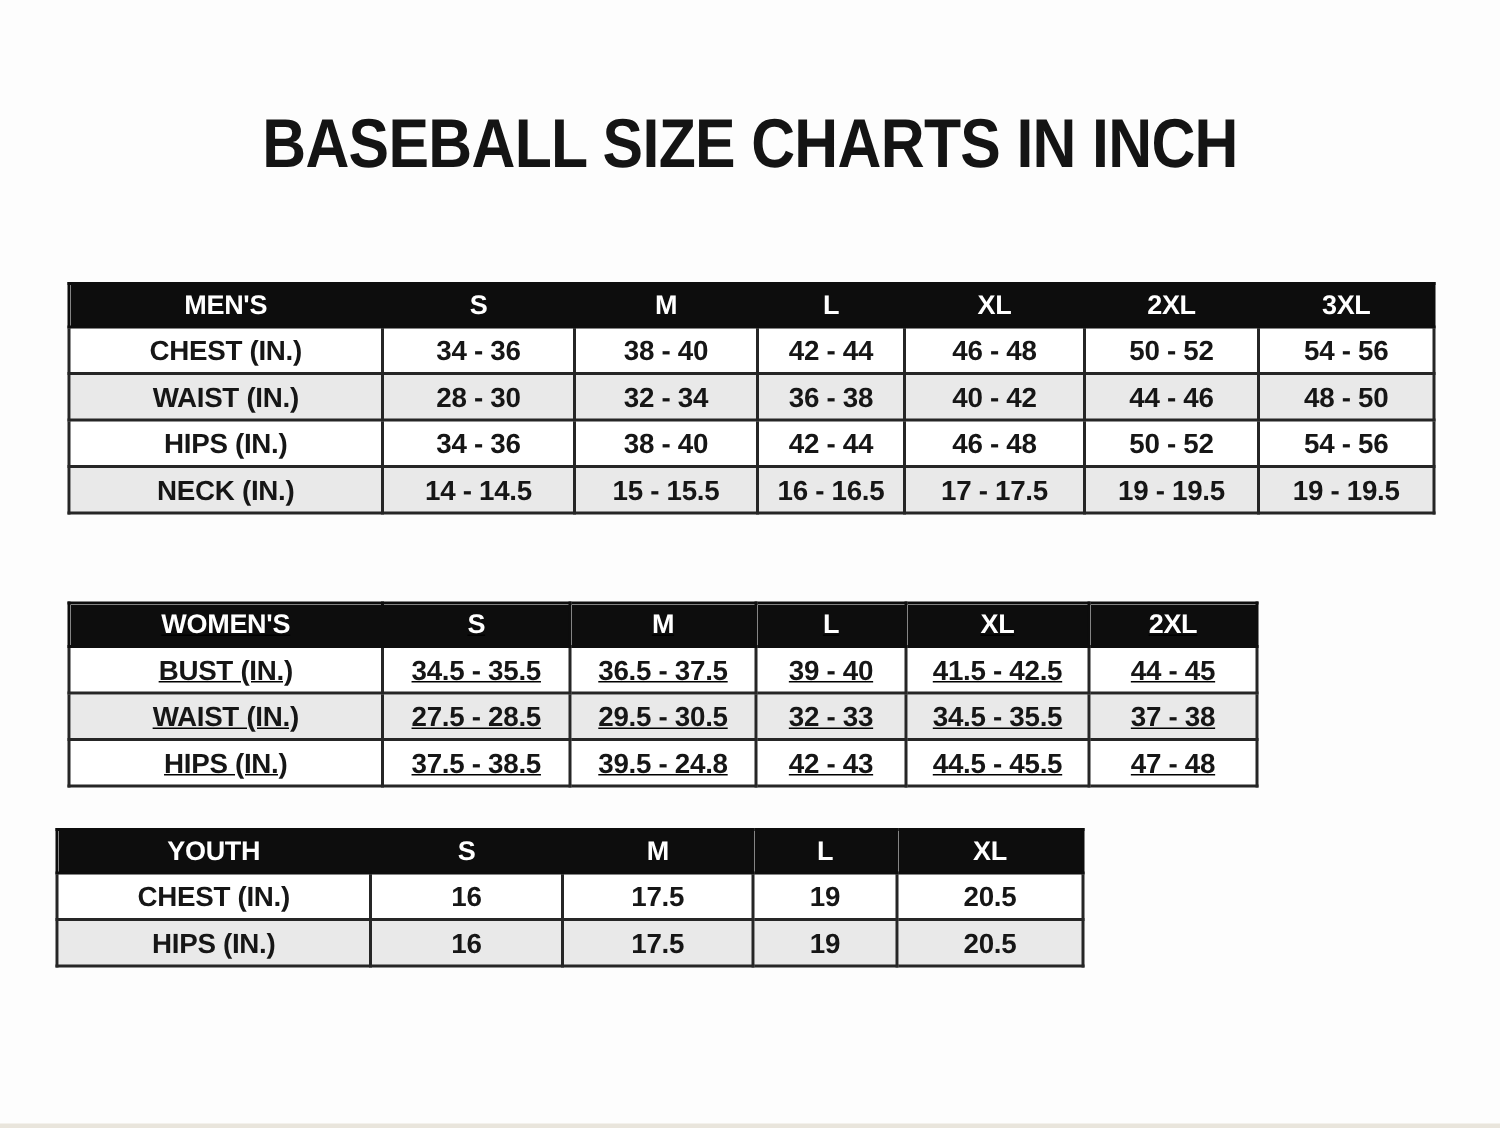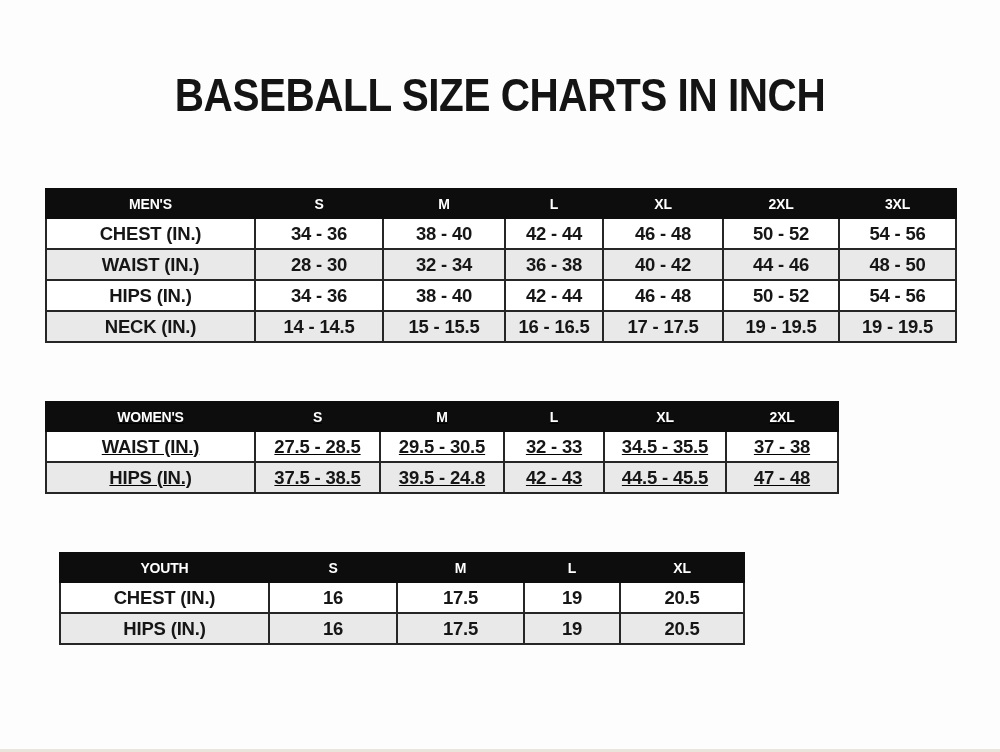--- a/index.html
+++ b/index.html
@@ -44,28 +44,28 @@
     letter-spacing: -0.2px;
     color: #161616;
     height: 29px;
     overflow: hidden;
     white-space: nowrap;
   }
   .size-table thead th {
     background: #0d0d0d;
     color: #ffffff;
     border-color: #0d0d0d;
-    font-size: 14px;
+    font-size: 18px;
     height: 27px;
   }
   .size-table tbody tr:nth-child(odd) > * { background: #ffffff; }
   .size-table tbody tr:nth-child(even) > * { background: #e9e9e9; }
   #mens-table   { left: 45px; top: 188px; }
   #womens-table { left: 45px; top: 401px; text-decoration: underline; }
-  #youth-table  { left: 59px; top: 552px; }
+  #youth-table  { left: 37px; top: 552px; }
   .bottom-edge-artifact {
     position: absolute;
     left: 0;
     bottom: 0;
     width: 1000px;
     height: 3px;
     background: #e9e5dc;
   }
 </style>
 </head>
@@ -150,20 +150,28 @@
           <th>WOMEN'S</th>
           <th>S</th>
           <th>M</th>
           <th>L</th>
           <th>XL</th>
           <th>2XL</th>
         </tr>
       </thead>
       <tbody>
         <tr>
+          <th>BUST (IN.)</th>
+          <td>34.5 - 35.5</td>
+          <td>36.5 - 37.5</td>
+          <td>39 - 40</td>
+          <td>41.5 - 42.5</td>
+          <td>44 - 45</td>
+        </tr>
+        <tr>
           <th>WAIST (IN.)</th>
           <td>27.5 - 28.5</td>
           <td>29.5 - 30.5</td>
           <td>32 - 33</td>
           <td>34.5 - 35.5</td>
           <td>37 - 38</td>
         </tr>
         <tr>
           <th>HIPS (IN.)</th>
           <td>37.5 - 38.5</td>

